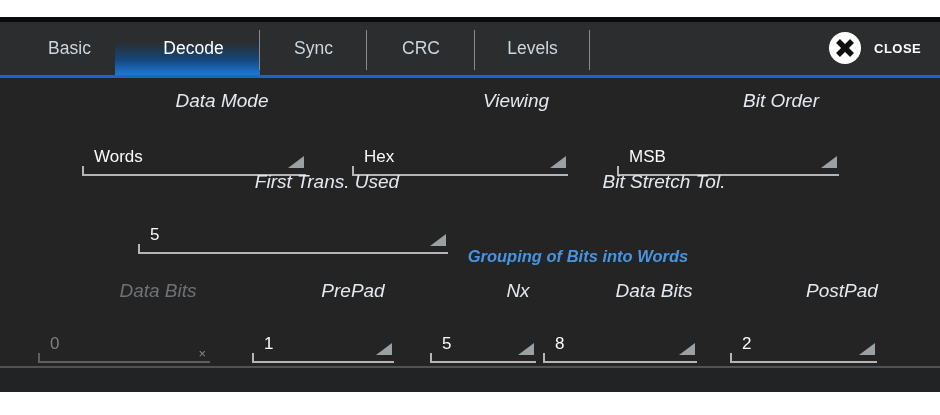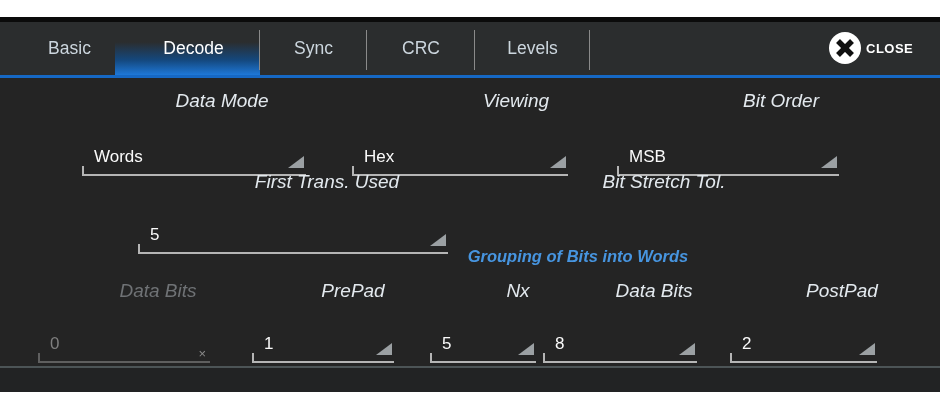--- a/index.html
+++ b/index.html
@@ -24,21 +24,21 @@
   .tab::after{
     content:"";position:absolute;right:0;top:8px;bottom:5px;
     width:1px;background:#8a8a8a;
   }
   .tab.active{
     color:#ffffff;
     background:linear-gradient(180deg,#2b2d2e 0%,#2b2d2e 38%,#14487e 72%,#1e78d8 100%);
   }
   
   #closebtn{
-    left:828px;top:29px;height:38px;display:flex;align-items:center;gap:4px;cursor:pointer;
+    left:828px;top:29px;height:38px;display:flex;align-items:center;gap:12px;cursor:pointer;
   }
   #closebtn .closetext{
     color:#ffffff;font-weight:bold;font-size:13px;letter-spacing:0.5px;
   }
   
   .flabel{
     font-style:italic;font-size:19px;color:#e3e9ee;text-align:center;
     height:20px;line-height:20px;white-space:nowrap;margin-left:36px;
   }
   .flabel.disabled{color:#6f7275;}

